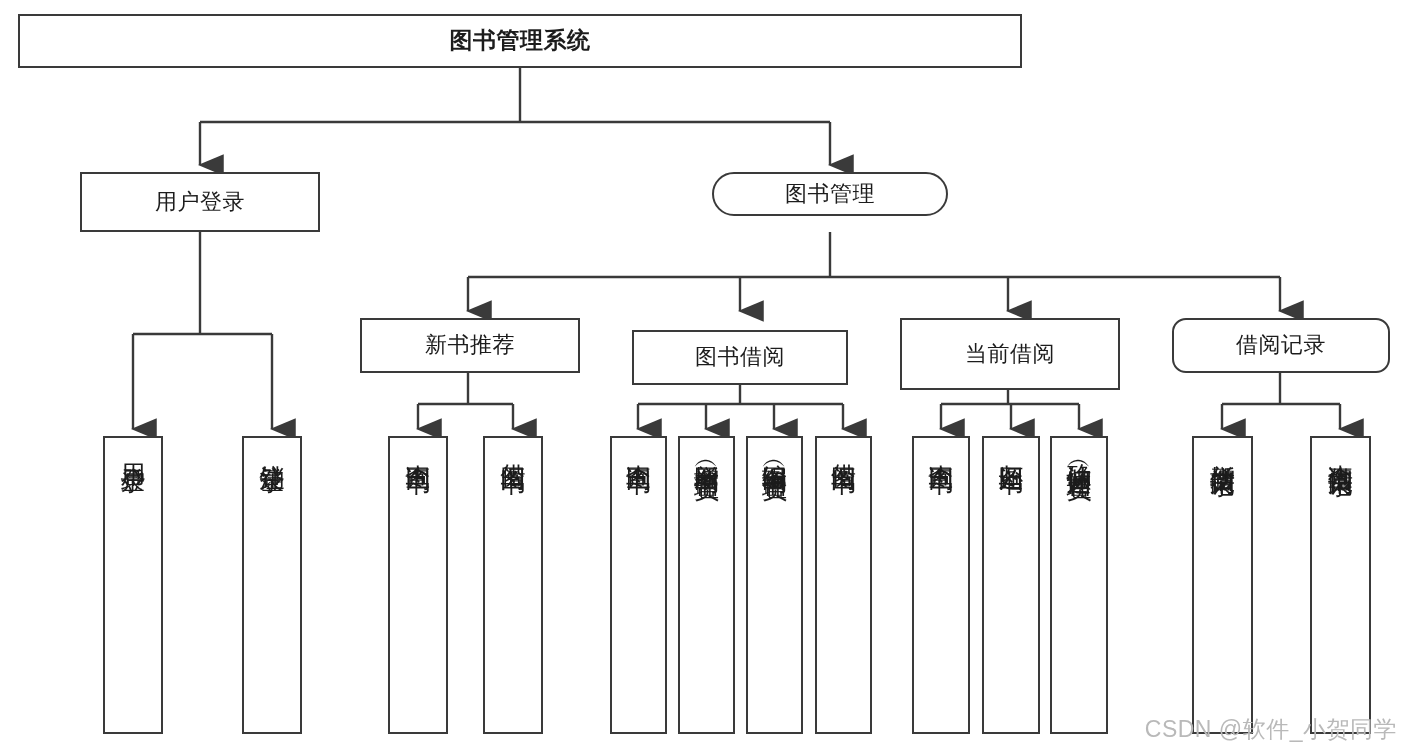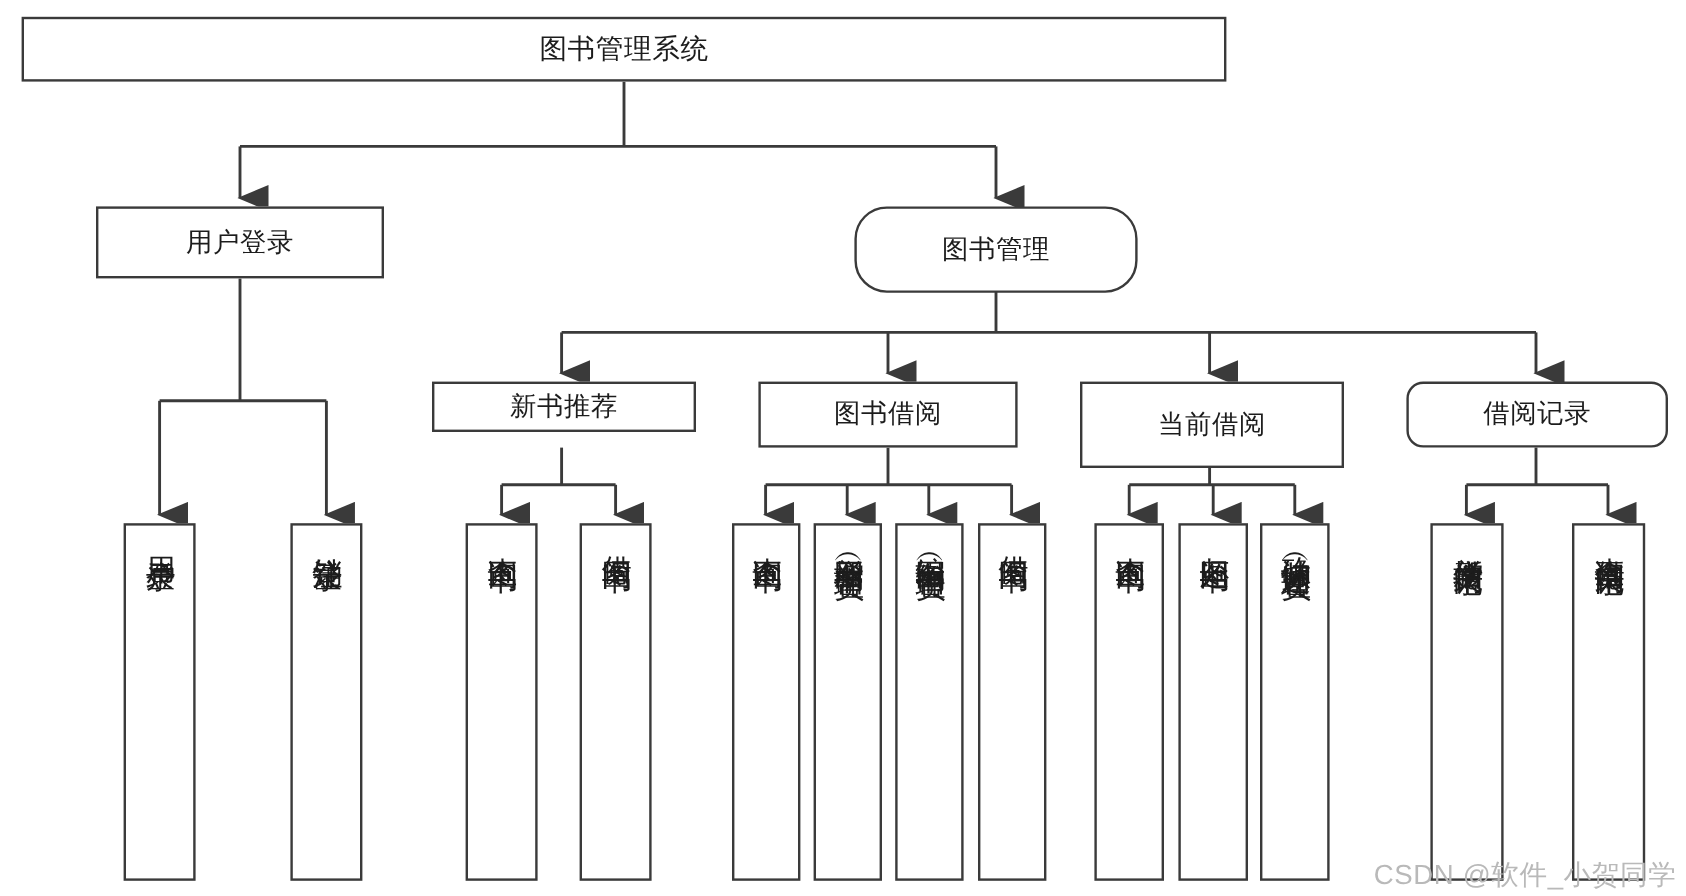--- a/index.html
+++ b/index.html
@@ -33,21 +33,21 @@
   }
   .node .lbl{
     white-space:nowrap;
     line-height:1.1;
   }
   
   .node.horiz .lbl{
     font-size:22px;
     letter-spacing:0.5px;
   }
-  .node.root .lbl{ font-size:23px; }
+  .node.root .lbl{ font-size:23px;font-weight:bold; }
   
   .node.vert{
     align-items:flex-start;
     justify-content:center;
     padding-top:6px;
   }
   .node.vert .lbl{
     writing-mode:vertical-rl;
     text-orientation:upright;
     font-size:25px;
@@ -124,28 +124,28 @@
     </g>
   </svg>
 
   <div class="node horiz root" style="left:18px;top:14px;width:1004px;height:54px;">
     <span class="lbl">图书管理系统</span>
   </div>
 
   <div class="node horiz" style="left:80px;top:172px;width:240px;height:60px;">
     <span class="lbl">用户登录</span>
   </div>
-  <div class="node horiz" style="left:712px;top:172px;width:236px;height:72px;border-radius:27px;">
+  <div class="node horiz" style="left:712px;top:172px;width:236px;height:44px;border-radius:27px;">
     <span class="lbl">图书管理</span>
   </div>
 
-  <div class="node horiz" style="left:360px;top:318px;width:220px;height:42px;">
+  <div class="node horiz" style="left:360px;top:318px;width:220px;height:55px;">
     <span class="lbl">新书推荐</span>
   </div>
-  <div class="node horiz" style="left:632px;top:318px;width:216px;height:55px;">
+  <div class="node horiz" style="left:632px;top:330px;width:216px;height:55px;">
     <span class="lbl">图书借阅</span>
   </div>
   <div class="node horiz" style="left:900px;top:318px;width:220px;height:72px;">
     <span class="lbl">当前借阅</span>
   </div>
   <div class="node horiz" style="left:1172px;top:318px;width:218px;height:55px;border-radius:14px;">
     <span class="lbl">借阅记录</span>
   </div>
 
   <div class="node vert" style="left:103px;top:436px;width:60px;height:298px;">

